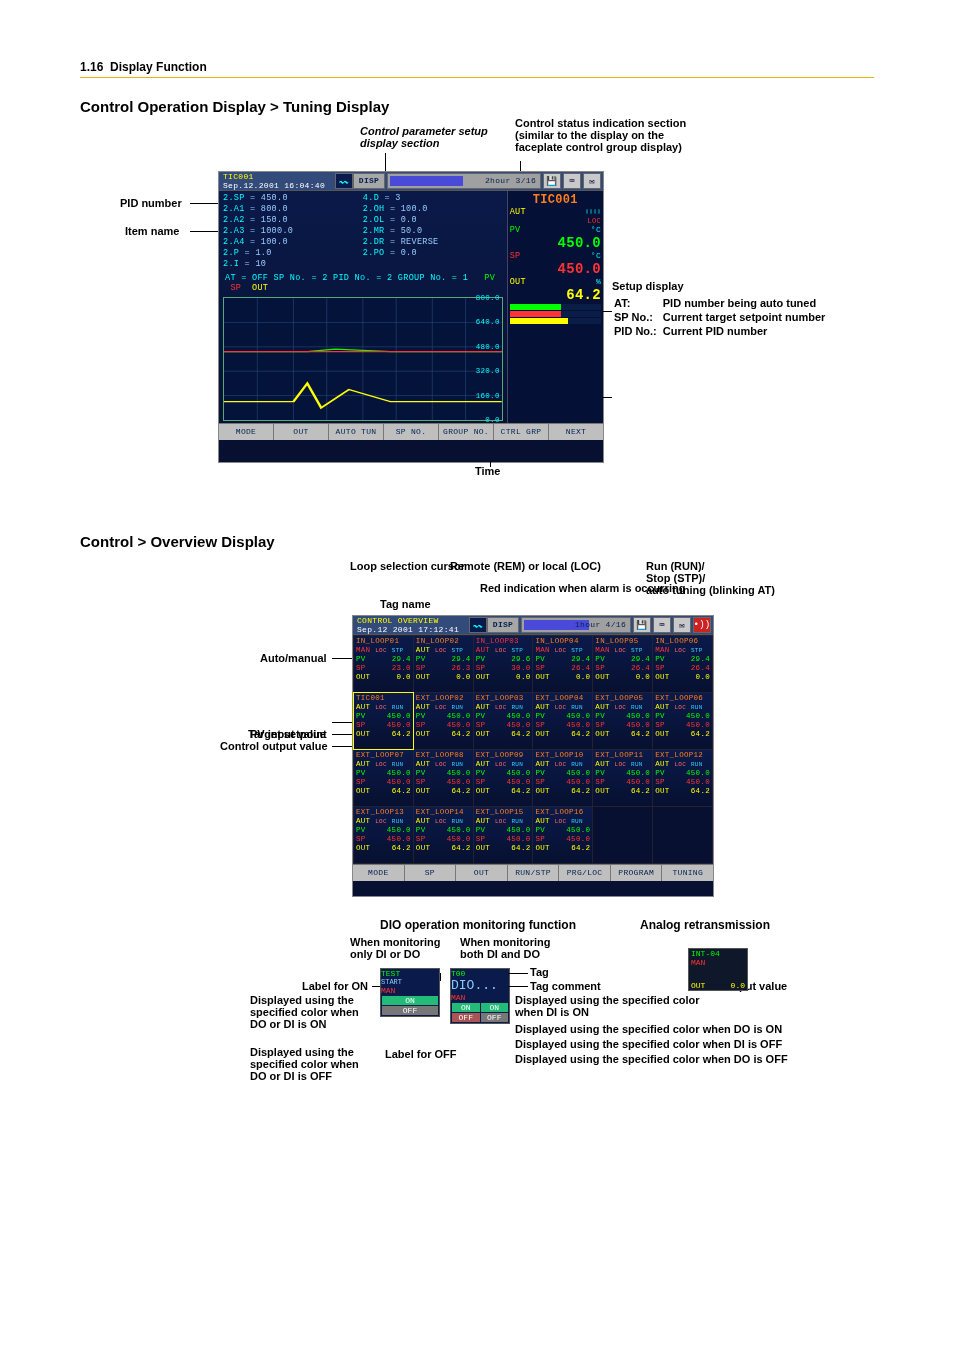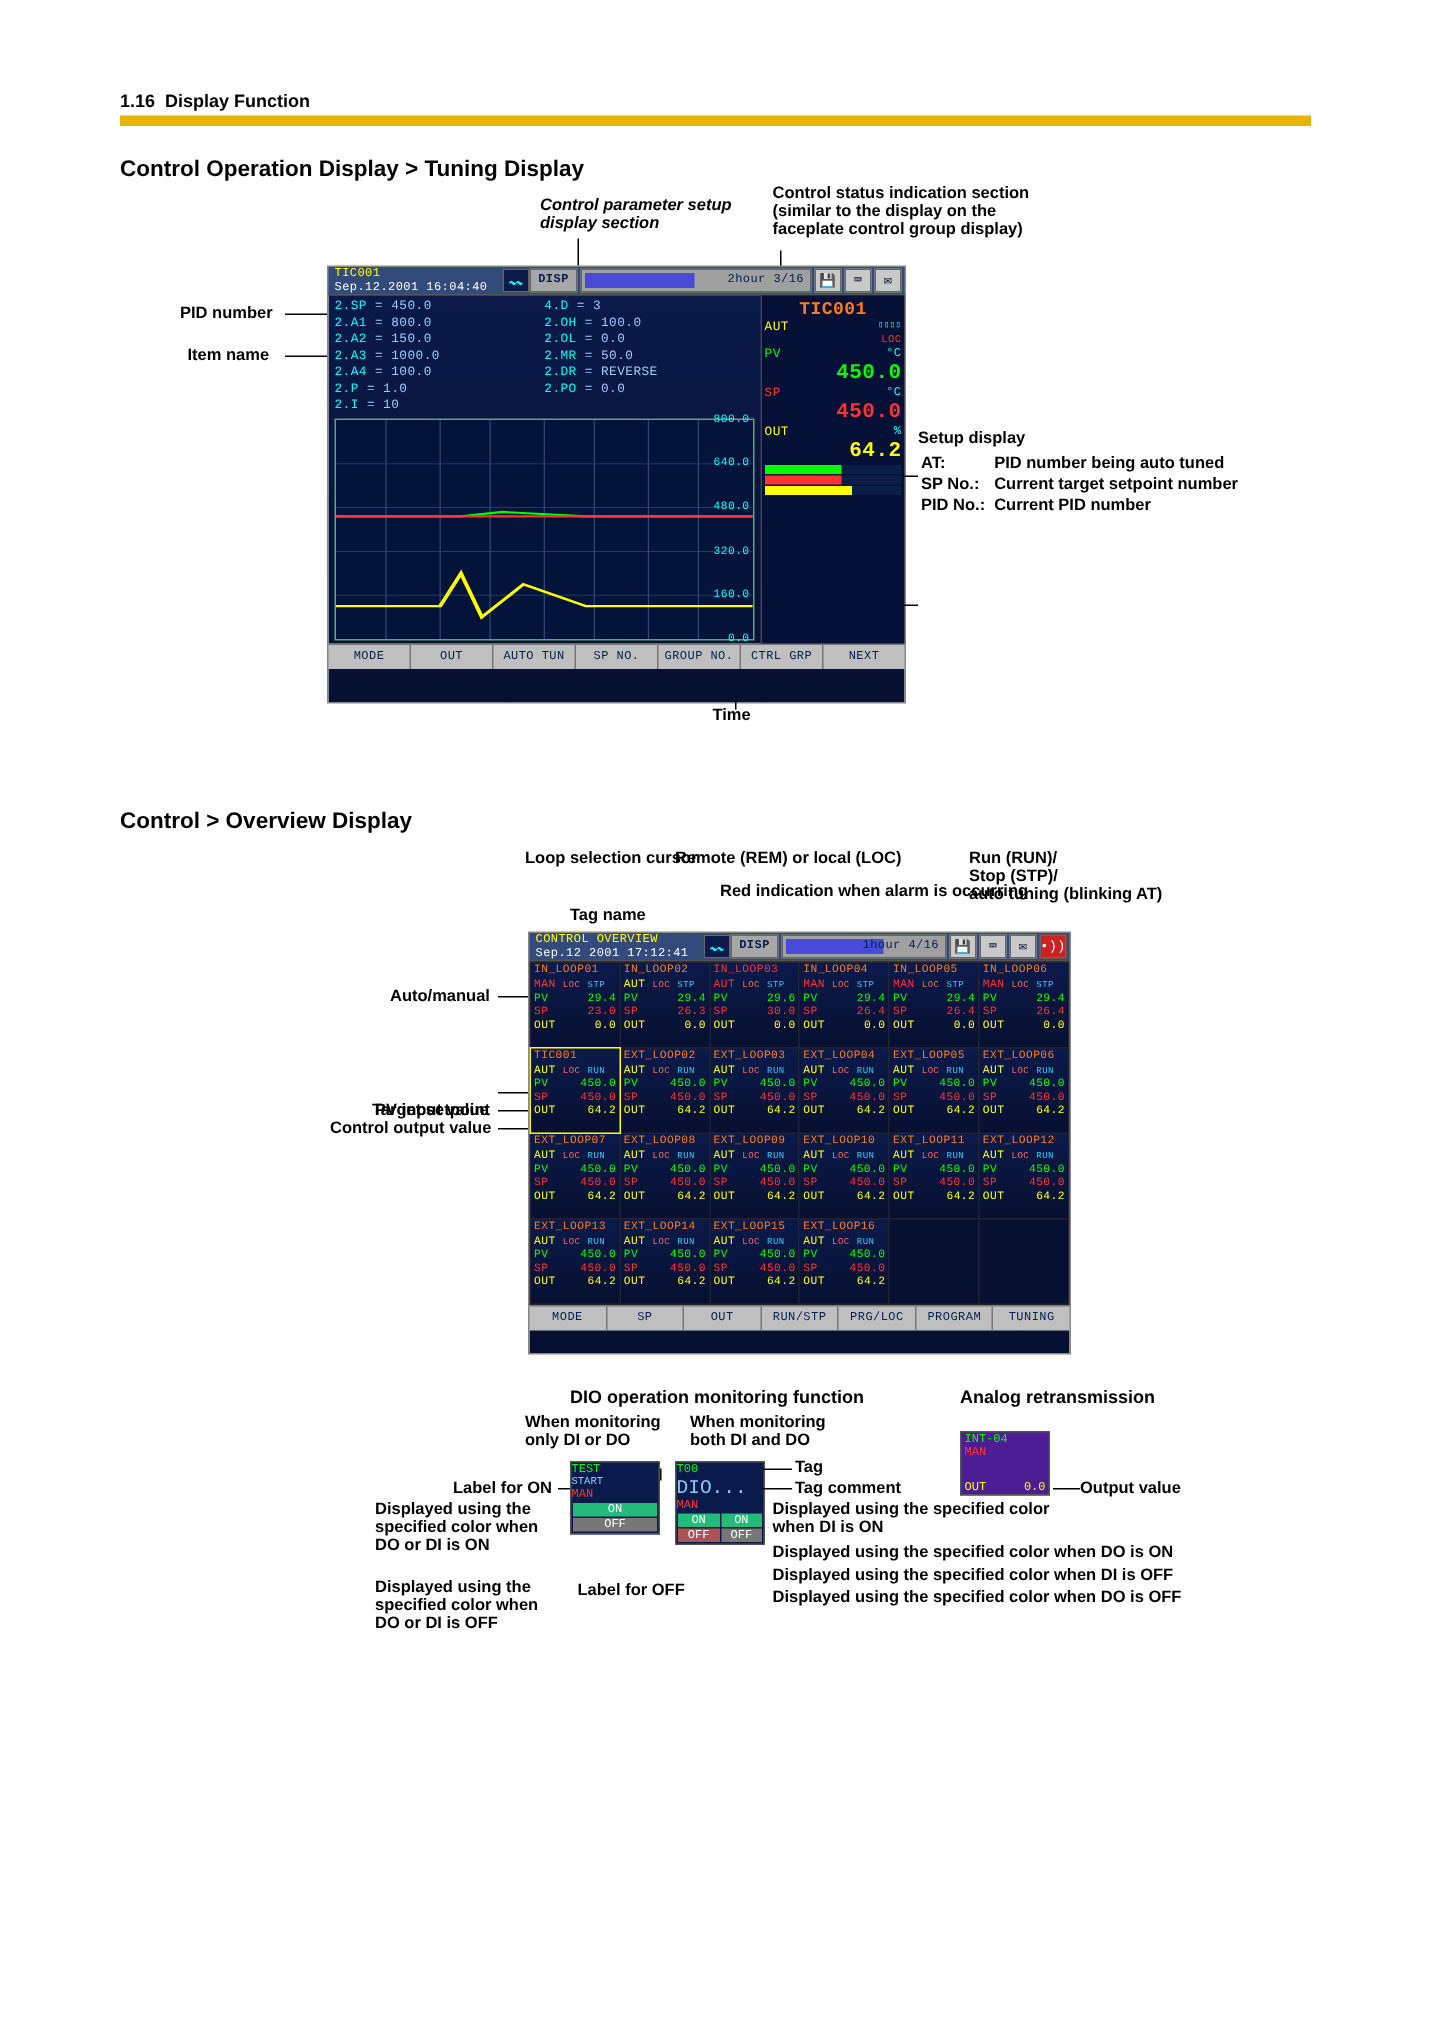--- a/index.html
+++ b/index.html
@@ -4,21 +4,21 @@
 <style>
   body {
     font-family: Arial, Helvetica, sans-serif;
     font-size: 11px;
     margin: 0;
     padding: 60px 80px;
     width: 794px;
     color: #000;
   }
   .header-line {
-    border-bottom: 7px solid #eab308;
+    border-bottom: 1px solid #eab308;
     padding-bottom: 3px;
     margin-bottom: 20px;
     font-weight: bold;
     font-size: 12px;
   }
   h2.section {
     font-size: 15px;
     margin: 10px 0 10px 0;
   }
   .figgroup { position: relative; margin-bottom: 28px; }
@@ -73,21 +73,21 @@
   
   .dio-area{ position:relative; height:240px; margin-top:20px;}
   .dio-area .hdr{position:absolute; font-weight:bold; font-size:12px;}
   .dio-box{ position:absolute; width:58px; background:#0a1a4a; border:1px solid #555; font-family:"Courier New",monospace; font-size:8px; color:#0ff; }
   .dio-box .t{ color:#0f0;}
   .dio-box .m{ color:#f33;}
   .dio-box .on{ background:#155a1b; color:#fff; text-align:center; margin:1px;}
   .dio-box .off{ background:#5a1515; color:#fff; text-align:center; margin:1px;}
   .dio-box .onoff2{ display:grid;grid-template-columns:1fr 1fr;gap:1px;margin:1px;}
   .dio-box .onoff2 div{text-align:center;color:#fff;}
-  .retrans{ position:absolute; width:58px; background:#4c1d95; border:1px solid #555; font-family:"Courier New",monospace; font-size:8px;}
+  .retrans{ position:absolute; width:58px; background:#0f172a; border:1px solid #555; font-family:"Courier New",monospace; font-size:8px;margin-left:48px;}
   .retrans .t{color:#0f0;} .retrans .m{color:#f33;}
   .retrans .orow{display:flex;justify-content:space-between;color:#ff0;padding:0 2px;}
 </style>
 </head>
 <body>
 
 <div class="header-line">
   <span>1.16</span>&nbsp;&nbsp;<span>Display Function</span>
 </div>
 
@@ -139,20 +139,26 @@
             <div class="paramcell"><span class="cyan">2.OL</span> <span class="eq">= 0.0</span></div>
             <div class="paramcell"><span class="cyan">2.A3</span> <span class="eq">= 1000.0</span></div>
             <div class="paramcell"><span class="cyan">2.MR</span> <span class="eq">= 50.0</span></div>
             <div class="paramcell"><span class="cyan">2.A4</span> <span class="eq">= 100.0</span></div>
             <div class="paramcell"><span class="cyan">2.DR</span> <span class="eq">= REVERSE</span></div>
             <div class="paramcell"><span class="cyan">2.P</span> <span class="eq">= 1.0</span></div>
             <div class="paramcell"><span class="cyan">2.PO</span> <span class="eq">= 0.0</span></div>
             <div class="paramcell"><span class="cyan">2.I</span> <span class="eq">= 10</span></div>
             <div class="paramcell"><span class="cyan"></span> <span class="eq"></span></div>
           </div>
+        <div class="status-line">
+          <span>AT = OFF  SP No. = 2  PID No. = 2  GROUP No. = 1</span>
+          &nbsp; <span class="green">PV</span>
+          &nbsp;<span class="red">SP</span>
+          &nbsp;<span class="yellow">OUT</span>
+        </div>
         <div class="chart">
           <svg viewBox="0 0 100 100" preserveAspectRatio="none" style="position:absolute;inset:0;width:100%;height:100%;">
             <g stroke="#2a4a7a" stroke-width="0.3">
               <line x1="0" y1="20" x2="100" y2="20"></line>
                 <line x1="0" y1="40" x2="100" y2="40"></line>
               <line x1="0" y1="60" x2="100" y2="60"></line>
                 <line x1="0" y1="80" x2="100" y2="80"></line>
               <line x1="12" y1="0" x2="12" y2="100"></line>
                 <line x1="25" y1="0" x2="25" y2="100"></line>
               <line x1="37" y1="0" x2="37" y2="100"></line>

